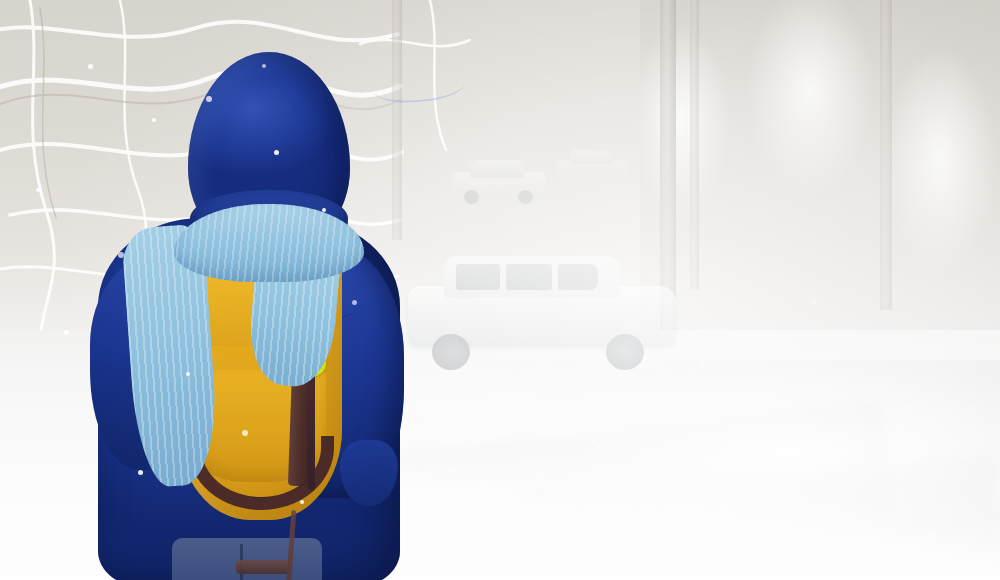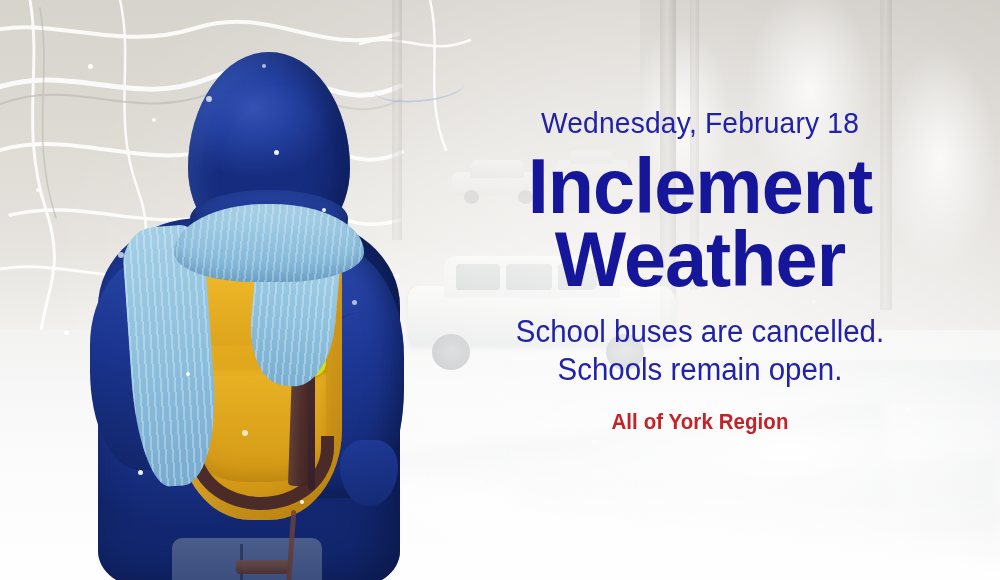--- a/index.html
+++ b/index.html
@@ -430,26 +430,14 @@
     <i style="left:404px;top:420px;width:4px;height:4px;opacity:.7"></i>
     <i style="left:480px;top:480px;width:5px;height:5px;opacity:.6"></i>
     <i style="left:592px;top:440px;width:4px;height:4px;opacity:.55"></i>
     <i style="left:700px;top:360px;width:5px;height:5px;opacity:.5"></i>
     <i style="left:812px;top:300px;width:4px;height:4px;opacity:.5"></i>
     <i style="left:906px;top:406px;width:5px;height:5px;opacity:.5"></i>
     <i style="left:36px;top:188px;width:4px;height:4px"></i>
     <i style="left:262px;top:64px;width:4px;height:4px;opacity:.7"></i>
   </div>
 
-  <div class="textblock">
-    <div class="date">Wednesday, February 18</div>
-    <div class="headline">
-      <span>Inclement</span>
-      <span class="l2">Weather</span>
-    </div>
-    <div class="sub">
-      <span>School buses are cancelled.</span>
-      <span>Schools remain open.</span>
-    </div>
-    <div class="region">All of York Region</div>
-  </div>
 
 </div>
 
 </body></html>

